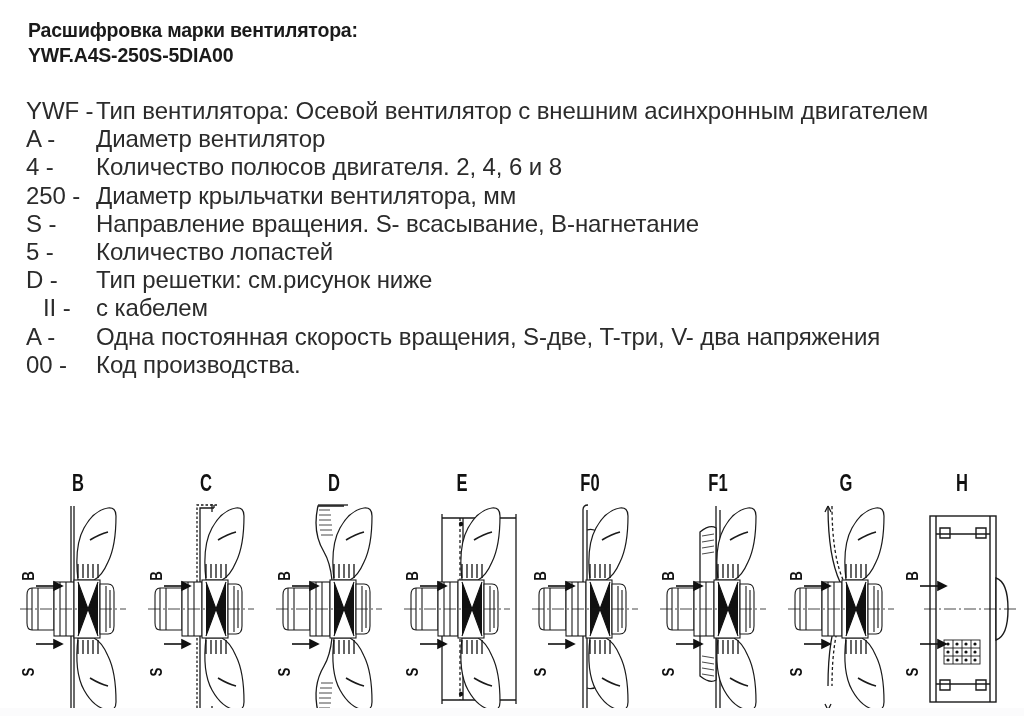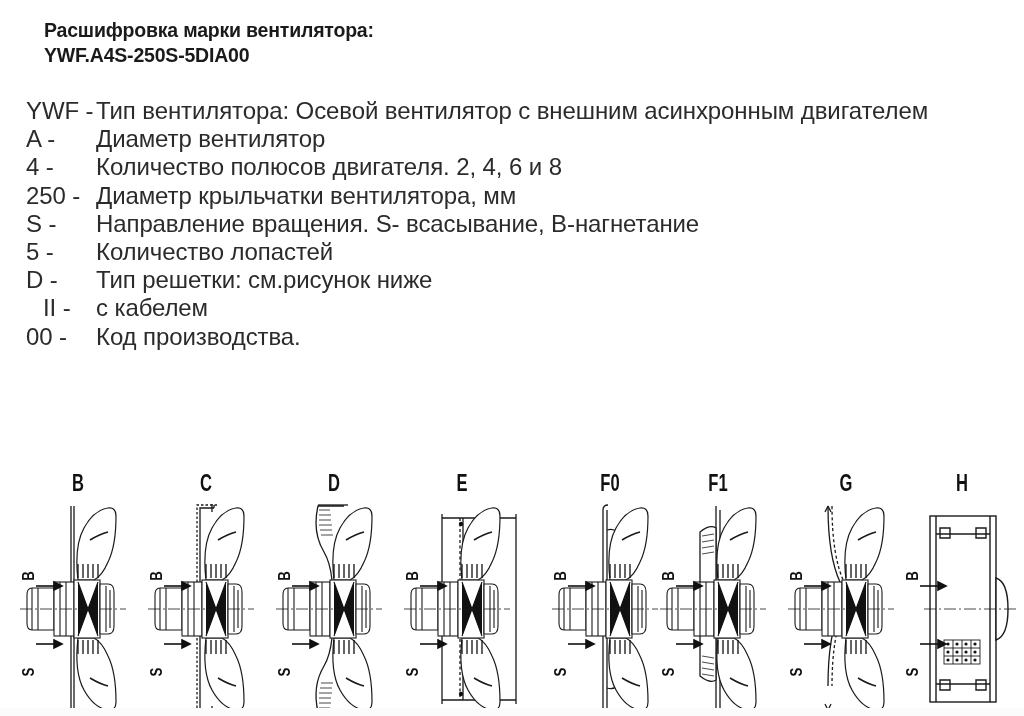--- a/index.html
+++ b/index.html
@@ -23,21 +23,20 @@
     top: 18px;
     width: 700px;
   }
   #title-block .title-line {
     font-size: 19.5px;
     font-weight: bold;
     line-height: 25px;
     letter-spacing: -0.2px;
     color: #1a1a1a;
     white-space: nowrap;
-    margin-left: 16px;
   }
 
   
   #spec-list {
     position: absolute;
     left: 26px;
     top: 97px;
     width: 980px;
   }
   .spec-row {
@@ -119,20 +118,21 @@
 
 <div id="spec-list">
     <div class="spec-row"><span class="spec-code">YWF -</span><span class="spec-text">Тип вентилятора: Осевой вентилятор с внешним асинхронным двигателем</span></div>
     <div class="spec-row"><span class="spec-code">A -</span><span class="spec-text">Диаметр вентилятор</span></div>
     <div class="spec-row"><span class="spec-code">4 -</span><span class="spec-text">Количество полюсов двигателя. 2, 4, 6 и 8</span></div>
     <div class="spec-row"><span class="spec-code">250 -</span><span class="spec-text">Диаметр крыльчатки вентилятора, мм</span></div>
     <div class="spec-row"><span class="spec-code">S -</span><span class="spec-text">Направление вращения. S- всасывание, B-нагнетание</span></div>
     <div class="spec-row"><span class="spec-code">5 -</span><span class="spec-text">Количество лопастей</span></div>
     <div class="spec-row"><span class="spec-code">D -</span><span class="spec-text">Тип решетки: см.рисунок ниже</span></div>
     <div class="spec-row"><span class="spec-code indent">II  -</span><span class="spec-text">с кабелем</span></div>
+    <div class="spec-row"><span class="spec-code">A -</span><span class="spec-text">Одна постоянная скорость вращения, S-две, T-три, V- два напряжения</span></div>
     <div class="spec-row"><span class="spec-code">00 -</span><span class="spec-text">Код производства.</span></div>
   </div>
 
 <div id="diagram-strip">
     <div class="diagram-cell" style="left: 14px;">
       <div class="diagram-label">B</div>
       <div class="diagram-art">
         <svg width="128" height="210" viewBox="0 0 128 210" xmlns="http://www.w3.org/2000/svg">
           <g stroke="#1a1a1a" stroke-width="1.3" fill="none">
                 <line x1="57" y1="2" x2="57" y2="208"></line>
@@ -390,21 +390,21 @@
   </g>
   <g stroke="#111" stroke-width="1.6" fill="#111">
     <line x1="22" y1="82" x2="40" y2="82"></line>
     <path d="M40 78 l8 4 l-8 4 z"></path>
     <line x1="22" y1="140" x2="40" y2="140"></line>
     <path d="M40 136 l8 4 l-8 4 z"></path>
   </g>
         </svg>
       </div>
     </div>
-    <div class="diagram-cell" style="left: 546px;">
+    <div class="diagram-cell" style="left: 526px;">
       <div class="diagram-label">F0</div>
       <div class="diagram-art">
         <svg width="128" height="210" viewBox="0 0 128 210" xmlns="http://www.w3.org/2000/svg">
           <g stroke="#1a1a1a" stroke-width="1.3" fill="none">
                 <path d="M57 6 v198"></path>
                 <path d="M61 6 v198"></path>
                 <path d="M57 6 q0 -5 5 -5"></path>
                 <path d="M57 204 q0 5 5 5"></path>
                 <path d="M61 26 q6 -2 10 2"></path>
                 <path d="M61 184 q6 2 10 -2"></path>

